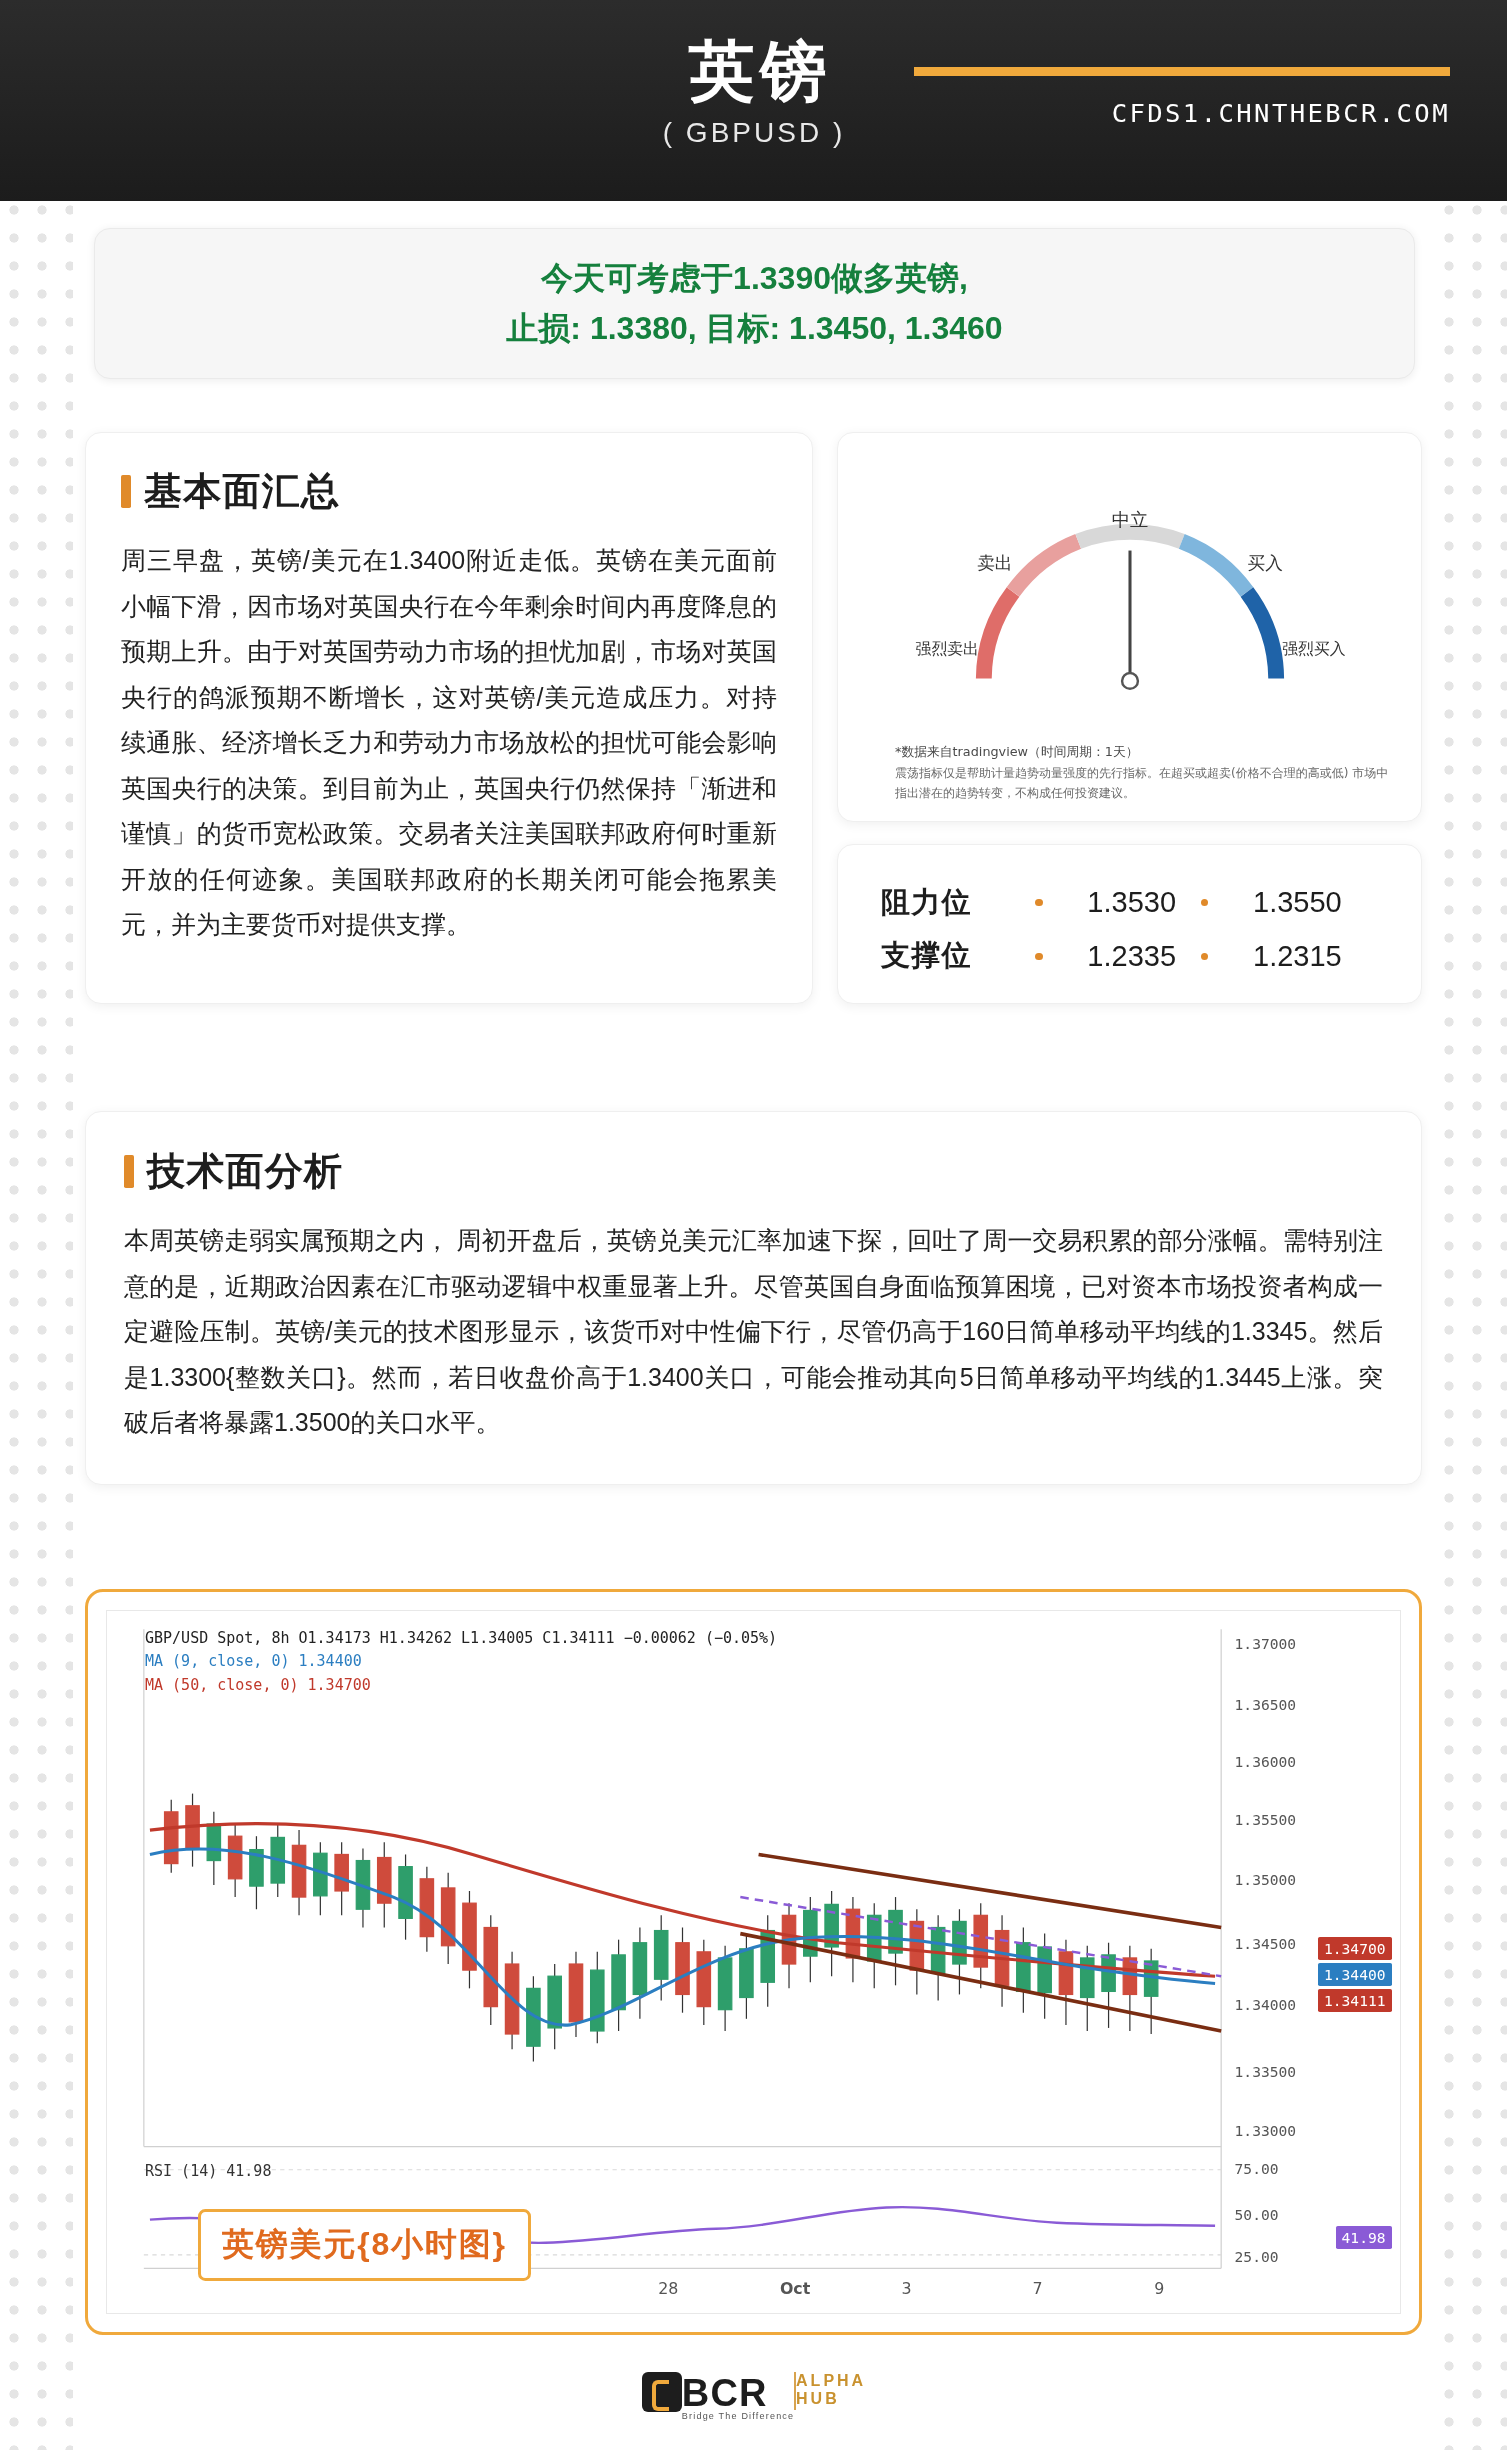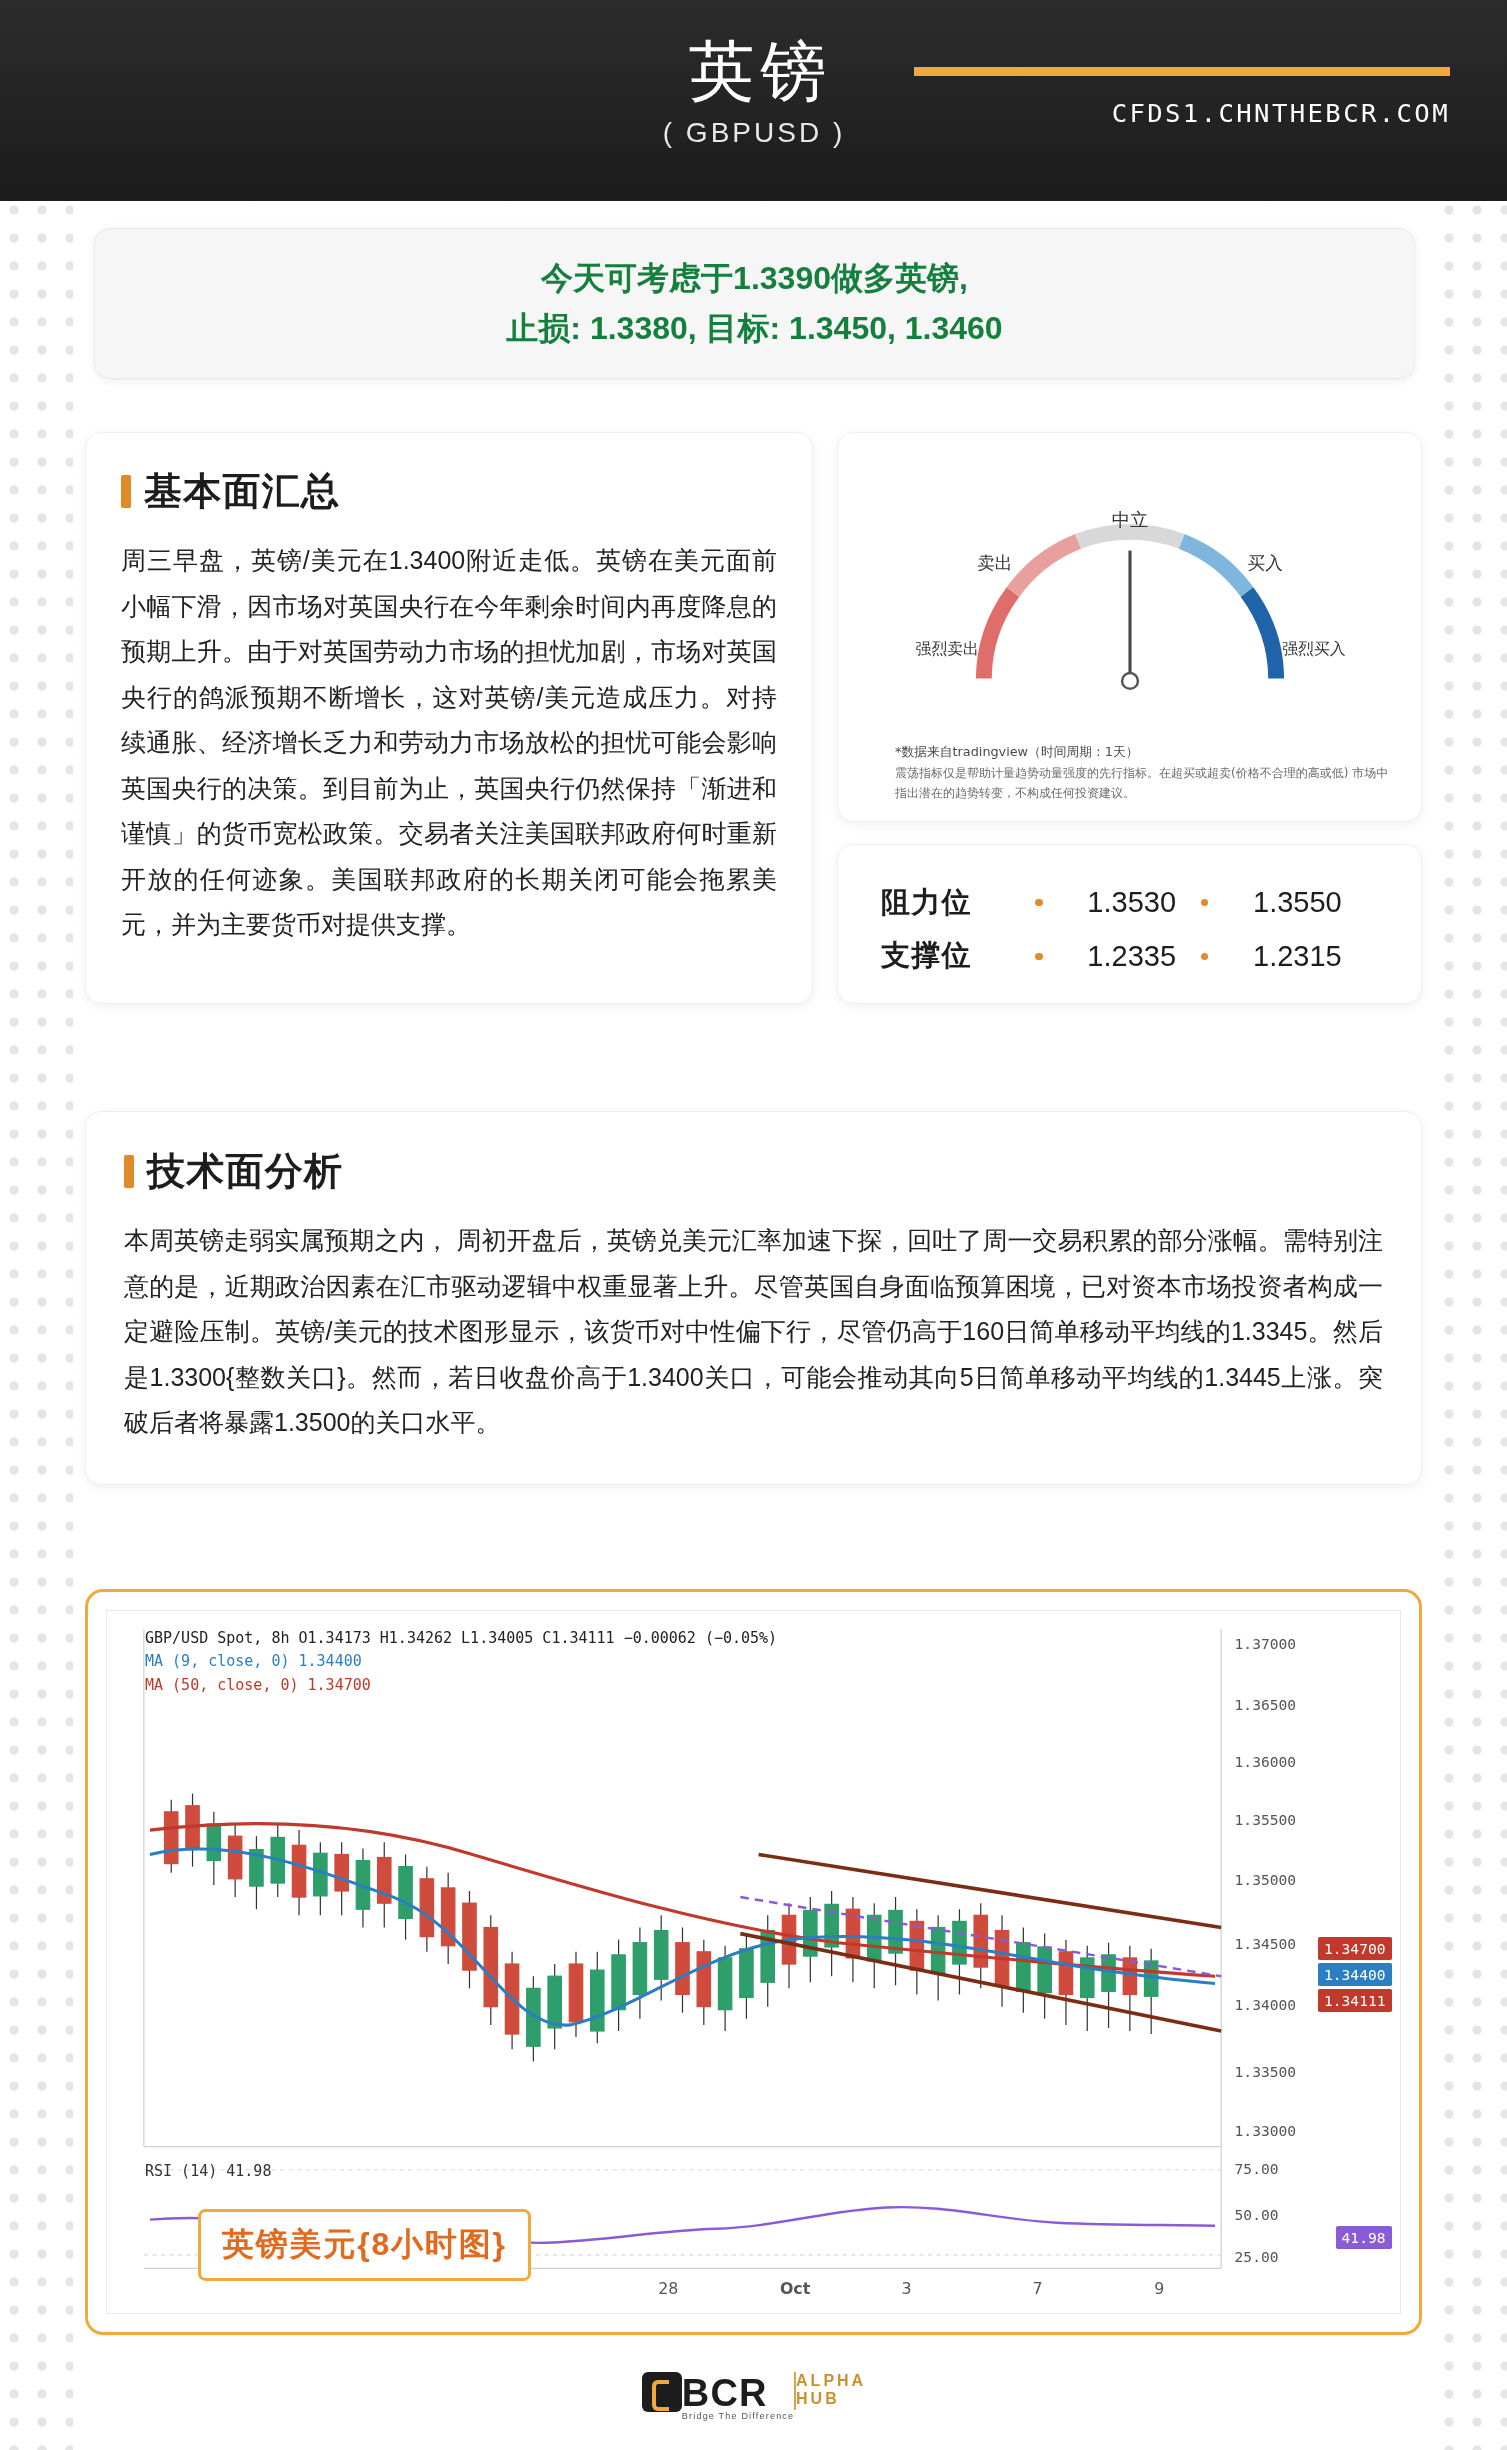--- a/index.html
+++ b/index.html
@@ -62,21 +62,21 @@
     letter-spacing: 1.2px;
     color: #ffffff;
   }
   .hdr-center {
     position: absolute;
     left: 0; right: 0; top: 37px;
     text-align: center;
   }
   .hdr-title {
     font-size: 66px;
-    font-weight: normal;
+    font-weight: bold;
     letter-spacing: 6px;
     line-height: 1.05;
     padding-left: 13px;
   }
   .hdr-sub {
     margin-top: 11px;
     font-size: 28px;
     letter-spacing: 3px;
     color: #e8e8e8;
   }

